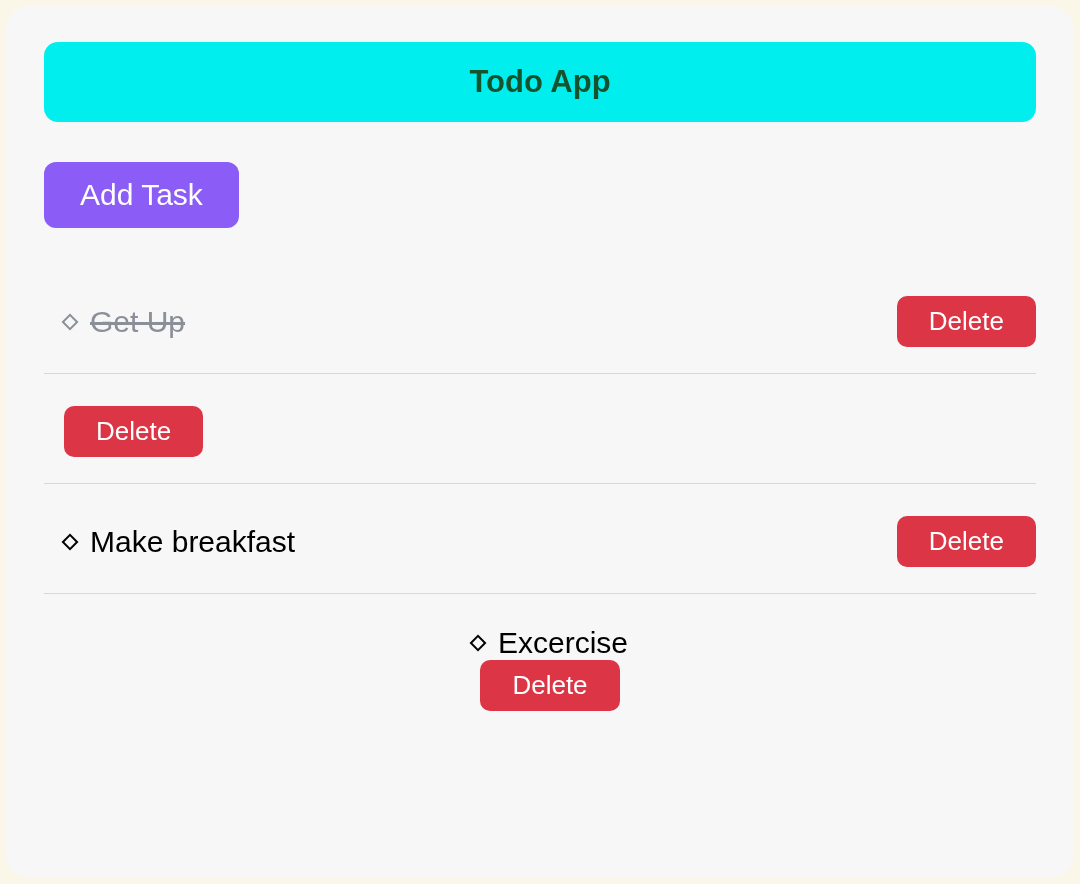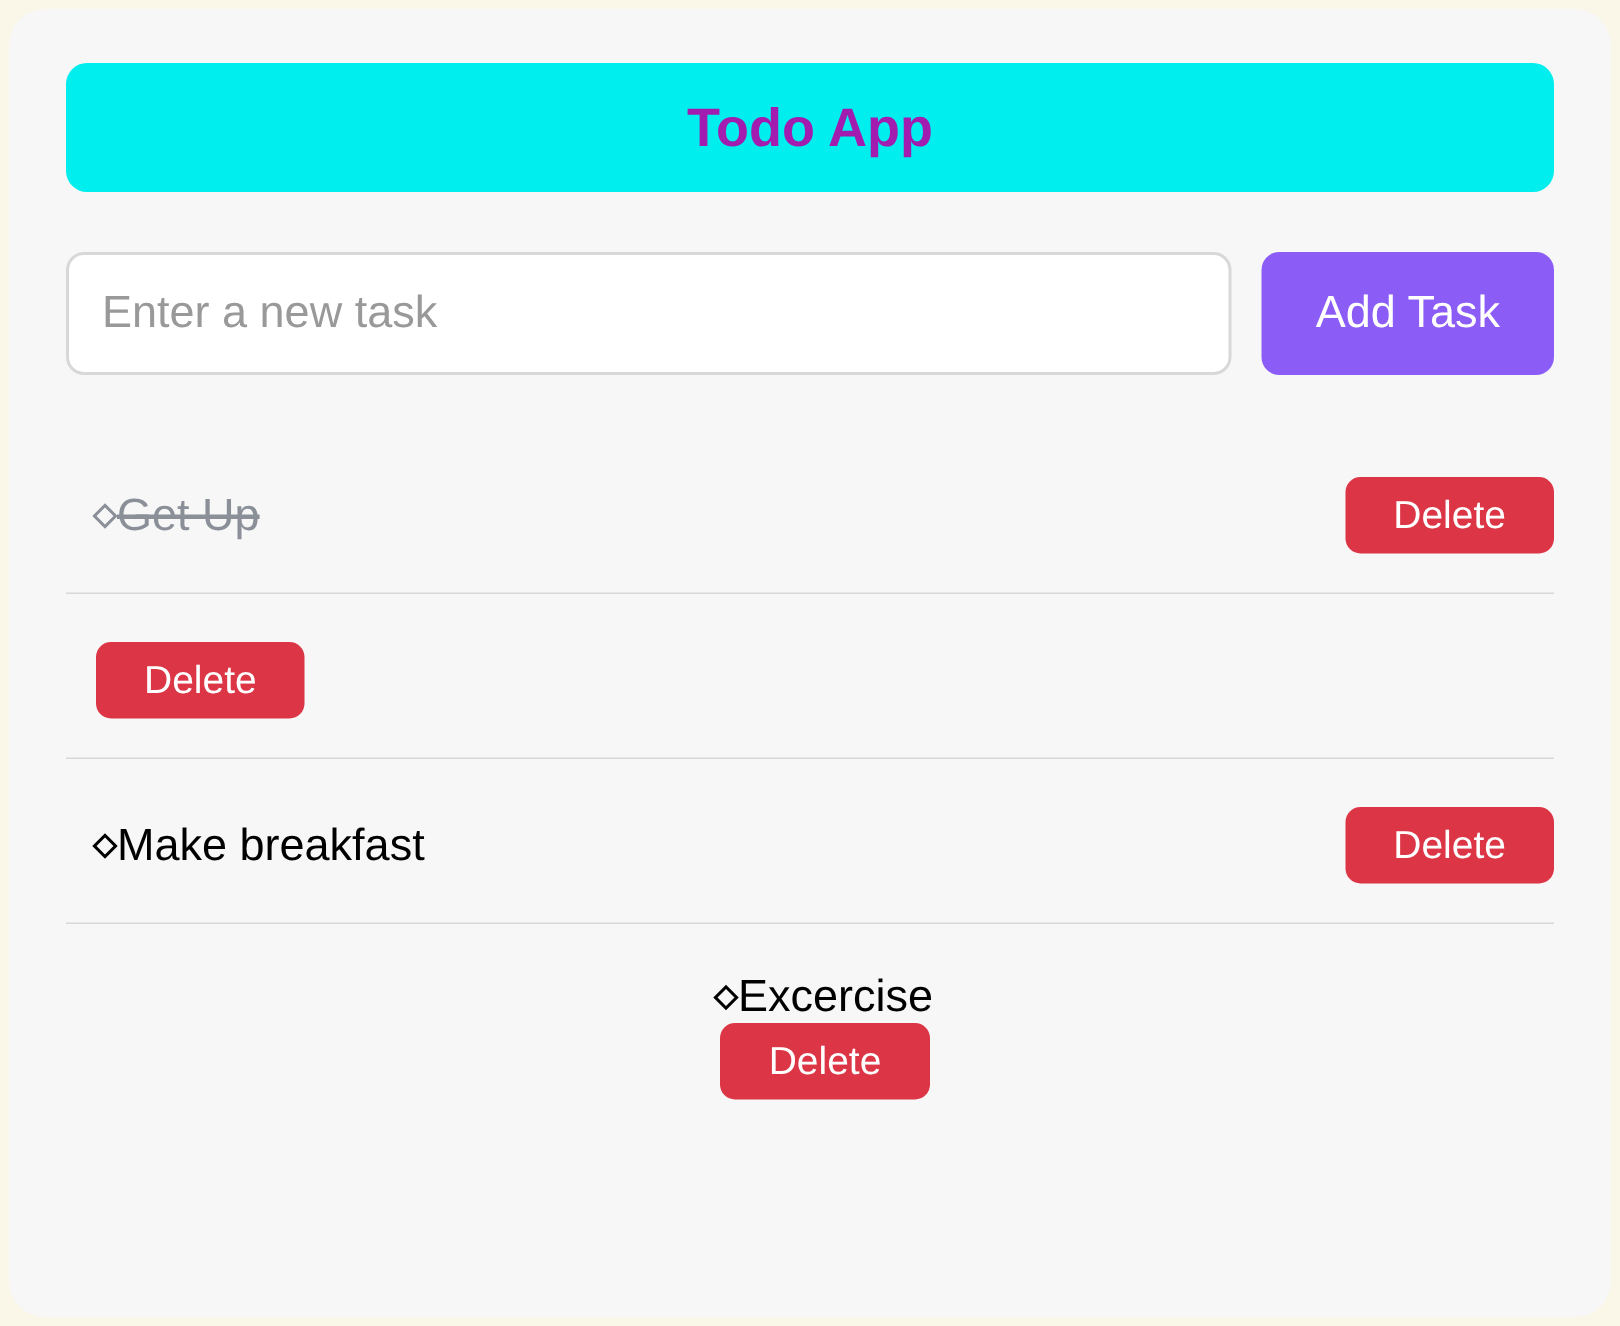--- a/index.html
+++ b/index.html
@@ -21,23 +21,23 @@
       height: 100%;
     }
     .header {
       background: #00eeee;
       border-radius: 14px;
       padding: 22px 0;
       text-align: center;
       margin-bottom: 40px;
     }
     .header h1 {
-      font-size: 36px;
+      font-size: 31px;
       font-weight: 800;
-      color: #a21caf;
+      color: #14532d;
     }
     .input-row {
       display: flex;
       gap: 20px;
       margin-bottom: 36px;
     }
     .task-input {
       flex: 1;
       background: #fff;
       border: 2px solid #d8d8d8;
@@ -70,21 +70,21 @@
       padding: 32px 0 26px 20px;
       border-bottom: 1px solid #d8d8d8;
     }
     .task-item:last-child {
       border-bottom: none;
       flex-direction: column;
     }
     .task-left {
       display: flex;
       align-items: center;
-      gap: 2px;
+      gap: 14px;
     }
     .bullet {
       display: inline-block;
       width: 12px;
       height: 12px;
       transform: rotate(45deg);
       border: 2px solid currentColor;
     }
     .task-text {
       font-size: 30px;
@@ -116,21 +116,20 @@
   </style>
 </head>
 <body>
 
 <div class="app-container">
   <div class="header">
     <h1>Todo App</h1>
   </div>
 
   <div class="input-row">
-    <input type="text" class="task-input" placeholder="Enter a new task" style="">
     <button class="add-button">Add Task</button>
   </div>
 
   <ul class="task-list">
 
   <li class="task-item completed">
         <div class="task-left">
           <span class="bullet-wrap">
             <span class="bullet"></span>
           </span>

